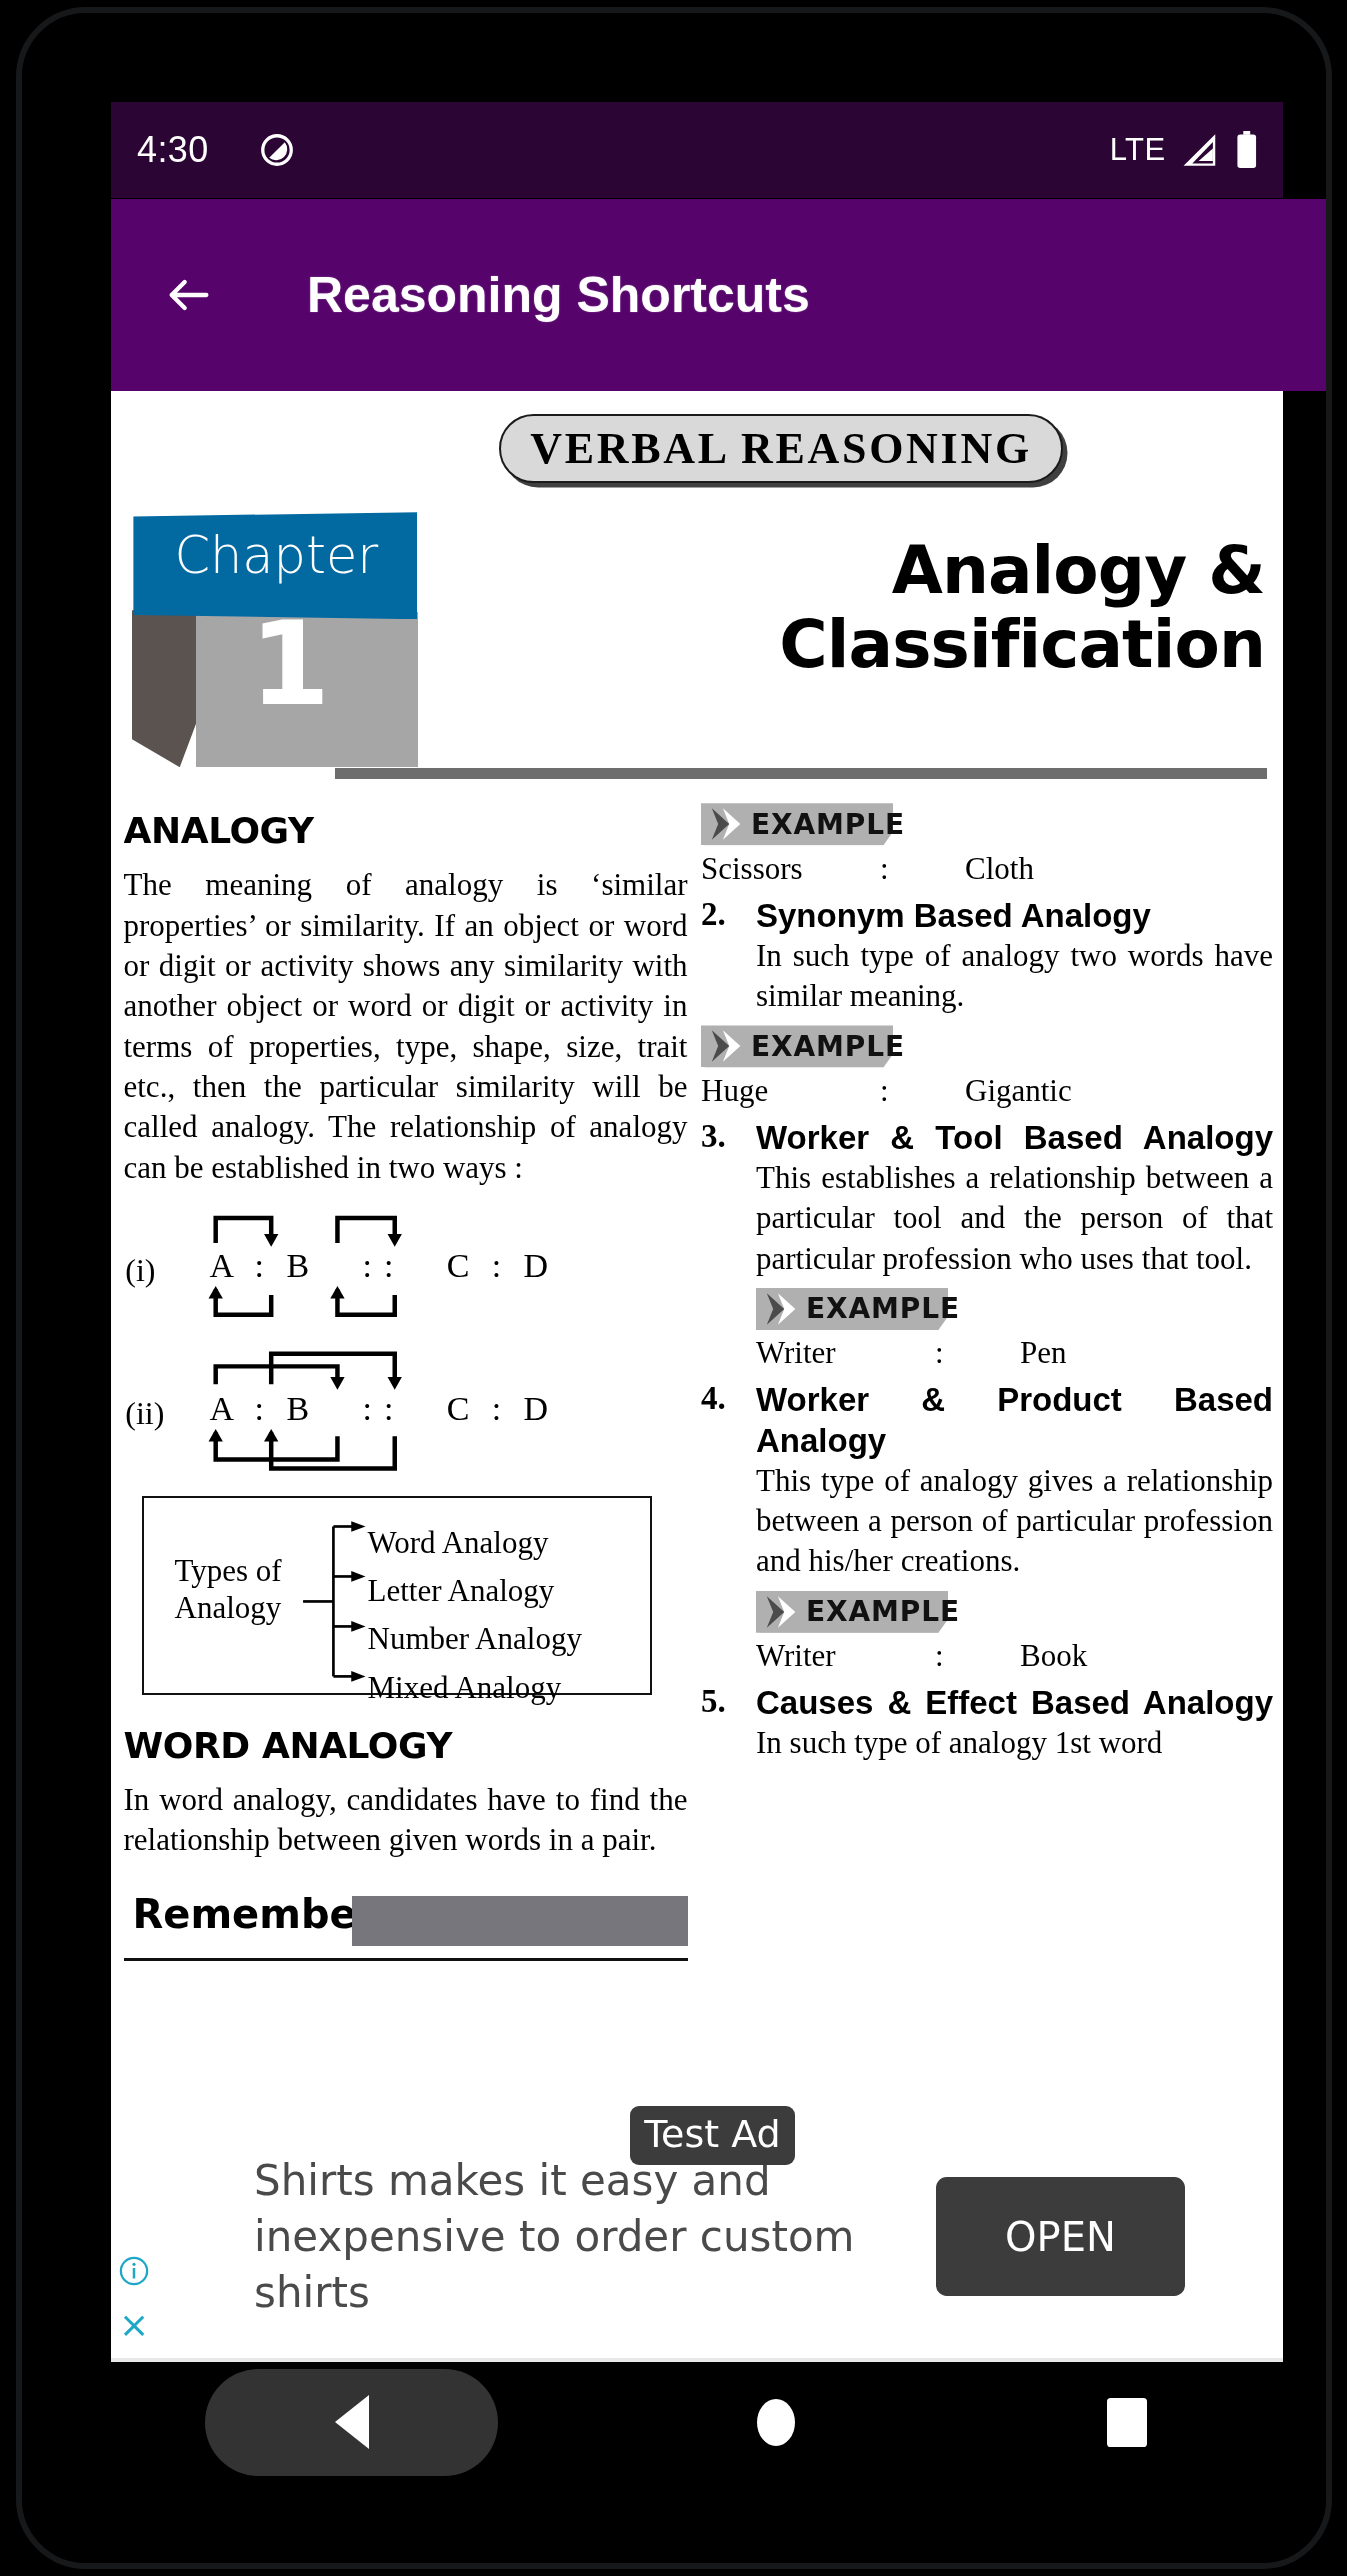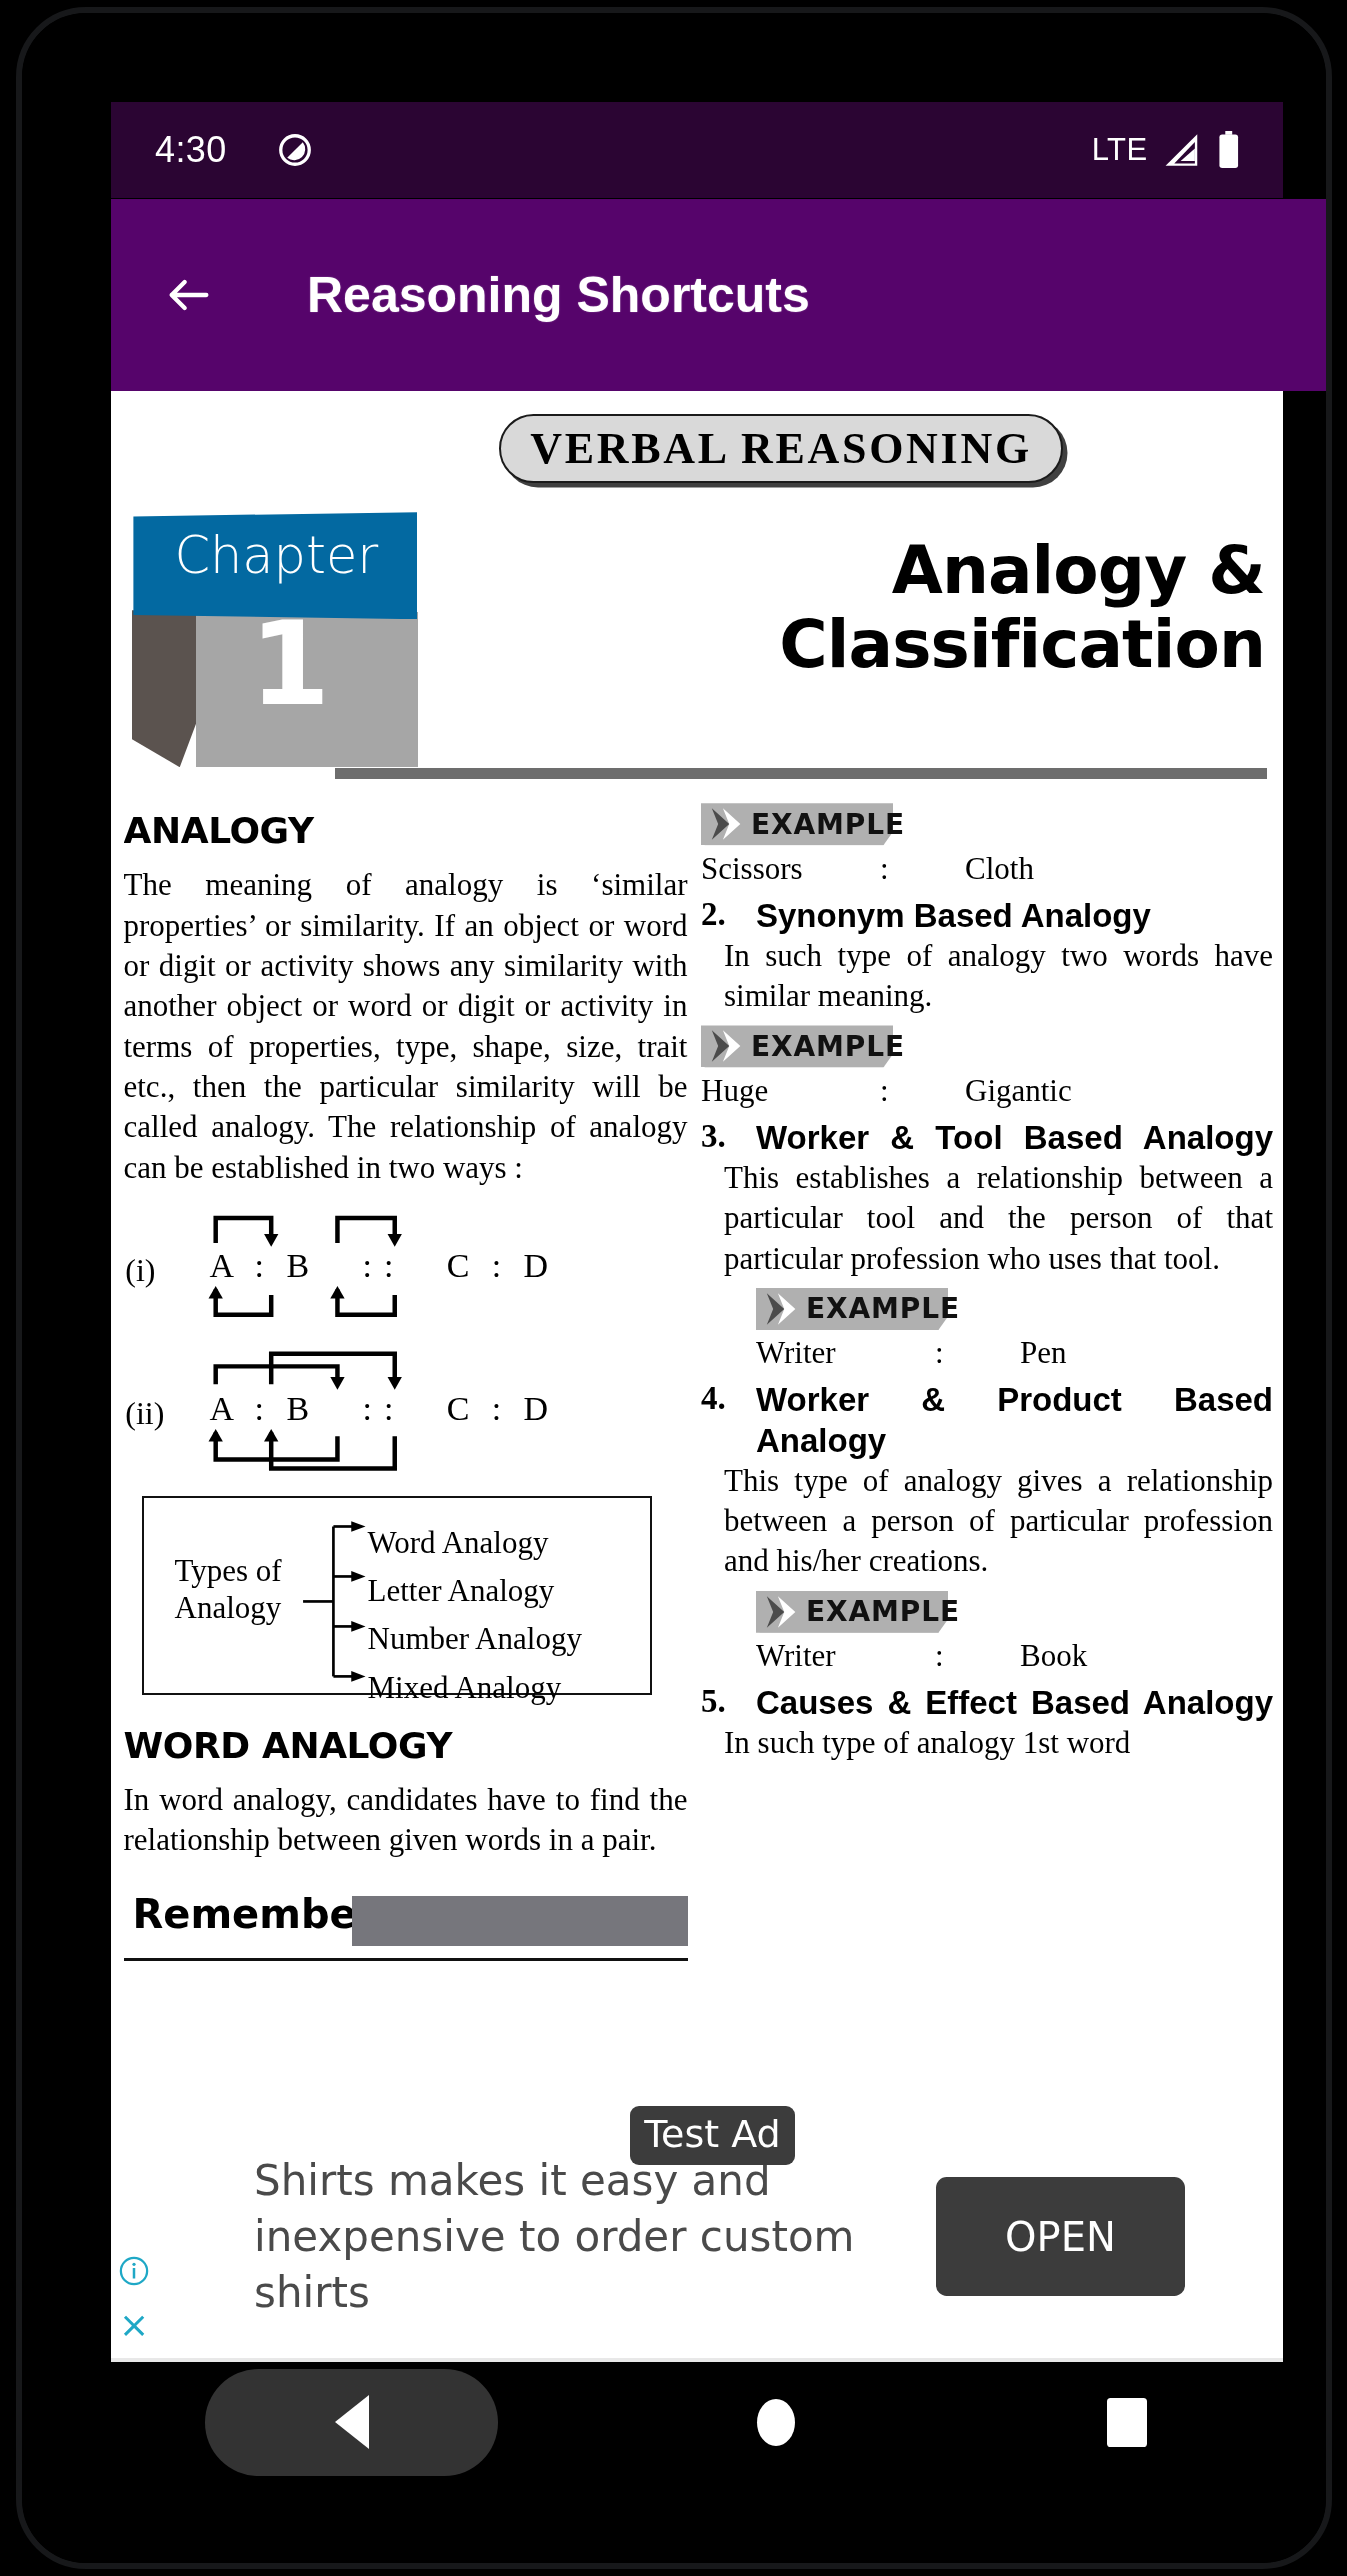--- a/index.html
+++ b/index.html
@@ -19,21 +19,21 @@
   }
   #screen{
     position:absolute; left:0; top:0; right:0; bottom:0;
     background:#000; border-radius:63px; overflow:hidden;
   }
 
   
   #status-bar{
     position:absolute; left:89px; top:89px; width:1172px; height:96px;
     background:#2b0533;
-    display:flex; align-items:center; padding:0 44px;gap:27px;
+    display:flex; align-items:center; padding:0 26px;gap:27px;
   }
   .sb-time{ color:#fff; font-size:36px; letter-spacing:0.4px; }
   .sb-left-icons{ display:flex; align-items:center; gap:19.7px; margin-left:23px; }
   .sb-right{ margin-left:auto; display:flex; align-items:center; gap:16px; }
   .sb-lte{ color:#fff; font-size:31px; letter-spacing:0.4px; }
   .dnd-icon{ width:36px; height:36px; }
   .sig-icon{ width:38px; height:36px; }
   .bat-icon{ width:21.5px; height:38px; }
 
   
@@ -196,21 +196,21 @@
   .num-item .num{
     width:55px; flex:none;
     font-family:"Liberation Serif", serif; font-weight:bold; font-size:33px;
   }
   .num-item .num-title{
     font-family:Liberation Sans, sans-serif; font-weight:bold; font-size:33px;
     line-height:1.22; text-align:justify; flex:1;
     text-align-last:justify;
   }
   .indent-body{
-    margin-left:23px;
+    margin-left:55px;
     font-family:"Liberation Serif", serif; font-size:31px;
     line-height:1.30; text-align:justify;
   }
   .indent-wrap{ margin-left:55px; }
 
   
   #ad-banner{
     position:absolute; left:89px; top:2117px; width:1172px; height:228px;
     background:#fff; display:flex; align-items:center;
   }

